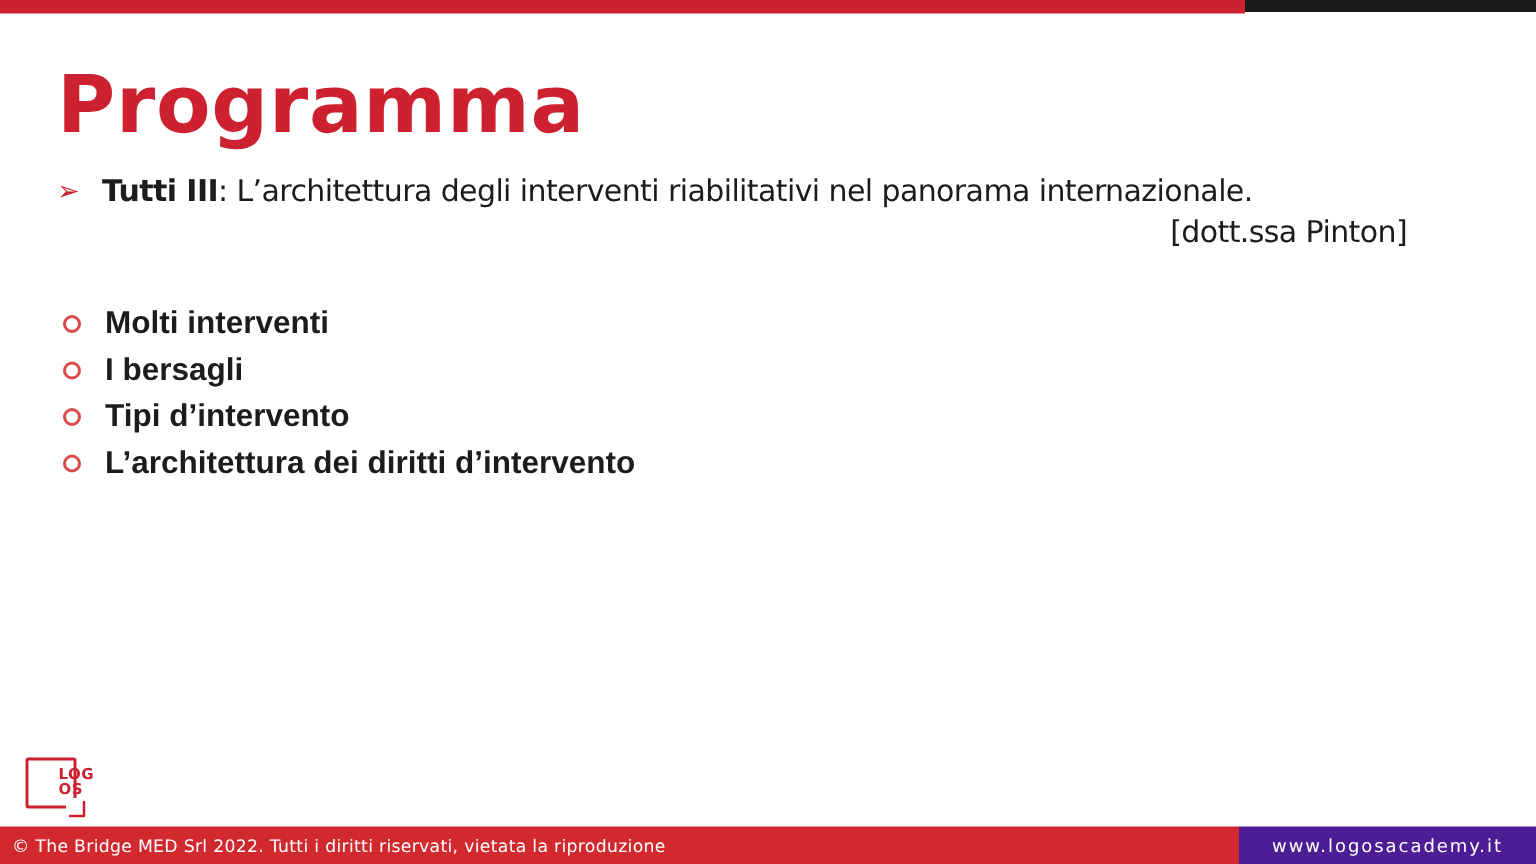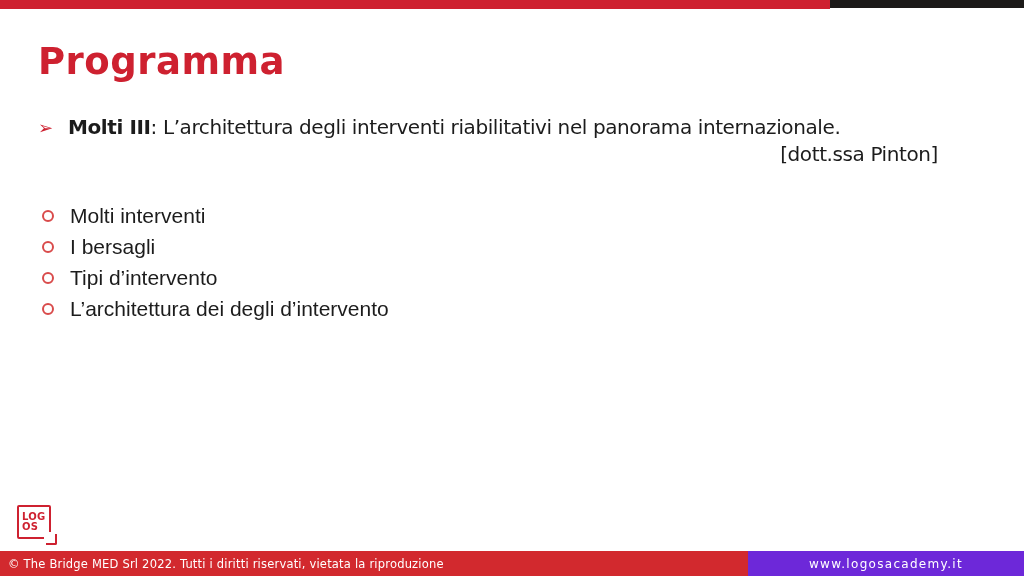--- a/index.html
+++ b/index.html
@@ -11,122 +11,122 @@
     font-family:"Liberation Sans", sans-serif;
   }
   
   .top-bar{position:absolute;top:0;left:0;width:1024px;height:9px;display:flex;}
   .top-bar .seg-red{width:830px;height:9px;background:#CE2130;}
   .top-bar .seg-black{flex:1;height:8px;background:#1c1a19;}
   
   .title{
     position:absolute;left:38px;top:40px;
     font-family:"DejaVu Sans", sans-serif;
-    font-size:37px;font-weight:800;color:#CE2130;
+    font-size:53px;font-weight:800;color:#CE2130;
     letter-spacing:0.5px;
   }
   
   .main-bullet{
     position:absolute;left:38px;top:114px;width:900px;
     font-family:"DejaVu Sans", sans-serif;
     font-size:20px;color:#1c1c1c;line-height:27px;
     letter-spacing:-0.4px;
   }
   .main-bullet .row{display:flex;}
   .arrow-marker{
     color:#CE2130;font-size:18px;width:30px;flex:0 0 30px;
     line-height:27px;
   }
   .mb-bold{font-weight:700;}
   .mb-line2{margin-left:30px;text-align:right;}
   
-  .sub-bullets{position:absolute;left:38px;top:200px;}
+  .sub-bullets{position:absolute;left:38px;top:200px;font-weight:bold;}
   .sub-item{
     display:flex;align-items:center;height:31px;
     font-size:21px;color:#1c1c1c;
     font-family:"Liberation Sans", sans-serif;
   }
   .circle-marker{
     flex:0 0 auto;
     width:8px;height:8px;border:2px solid #D94B4B;border-radius:50%;
     margin-left:4px;margin-right:16px;
   }
   
   .logo{position:absolute;left:17px;top:505px;width:40px;height:40px;}
   .logo-box{
     position:absolute;left:0;top:0;width:34px;height:34px;
     border:2px solid #CE2130;border-radius:2px;
     display:flex;flex-direction:column;justify-content:center;
-    padding-left:3px;box-sizing:border-box;
+    padding-left:20px;box-sizing:border-box;
   }
   .logo-text{
     font-family:"DejaVu Sans", sans-serif;
     font-weight:800;color:#CE2130;font-size:10px;line-height:10px;
     letter-spacing:0.3px;
   }
   .logo-patch{
     position:absolute;right:3px;bottom:3px;width:10px;height:10px;background:#ffffff;
   }
   .logo-corner{
     position:absolute;right:0;bottom:0;width:9px;height:9px;
     border-right:2px solid #CE2130;border-bottom:2px solid #CE2130;
     border-bottom-right-radius:2px;
   }
   
   .footer-bar{position:absolute;left:0;top:551px;width:1024px;height:25px;display:flex;}
   .footer-red{
-    width:748px;background:#D2292E;color:#ffffff;
+    width:826px;background:#D2292E;color:#ffffff;
     display:flex;align-items:center;
     padding-left:8px;box-sizing:border-box;
     font-size:11.5px;letter-spacing:0.2px;
     font-family:"DejaVu Sans", sans-serif;
   }
   .footer-black{
-    flex:1;background:#6d28d9;color:#ffffff;
+    flex:1;background:#4c1d95;color:#ffffff;
     display:flex;align-items:center;justify-content:center;
     font-size:12px;letter-spacing:1.3px;
     font-family:"DejaVu Sans", sans-serif;
   }
 </style>
 </head>
 <body>
 
 <div class="slide">
 
   <div class="top-bar">
     <div class="seg-red"></div>
     <div class="seg-black"></div>
   </div>
 
   <div class="title">Programma</div>
 
   <div class="main-bullet">
     <div class="row">
       <span class="arrow-marker">➢</span>
-      <span><span class="mb-bold">Molti III</span><span>: L’architettura degli interventi riabilitativi nel panorama internazionale.</span></span>
+      <span><span class="mb-bold">Tutti III</span><span>: L’architettura degli interventi riabilitativi nel panorama internazionale.</span></span>
     </div>
     <div class="mb-line2">[dott.ssa Pinton]</div>
   </div>
 
   <div class="sub-bullets">
     <div class="sub-item">
       <span class="circle-marker"></span>
       <span>Molti interventi</span>
     </div>
     <div class="sub-item">
       <span class="circle-marker"></span>
       <span>I bersagli</span>
     </div>
     <div class="sub-item">
       <span class="circle-marker"></span>
       <span>Tipi d’intervento</span>
     </div>
     <div class="sub-item">
       <span class="circle-marker"></span>
-      <span>L’architettura dei degli d’intervento</span>
+      <span>L’architettura dei diritti d’intervento</span>
     </div>
   </div>
 
   <div class="logo">
     <div class="logo-box">
       <div class="logo-text">LOG</div>
       <div class="logo-text">OS</div>
     </div>
     <div class="logo-patch"></div>
     <div class="logo-corner"></div>

